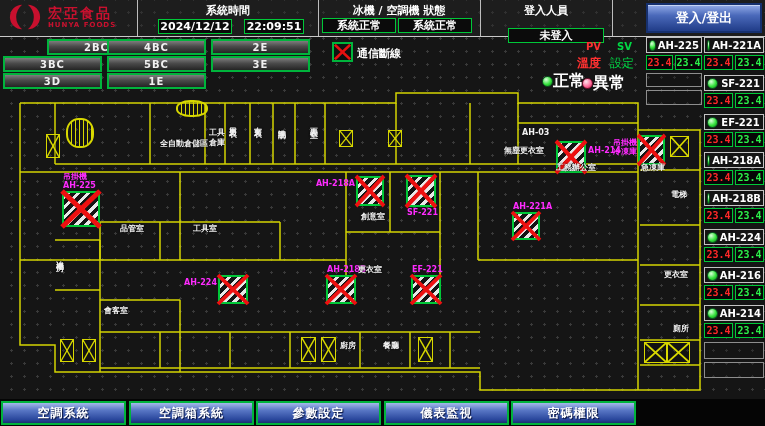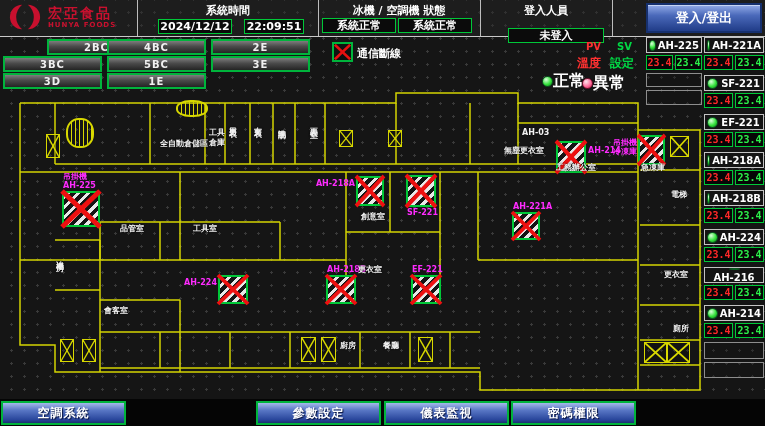--- a/index.html
+++ b/index.html
@@ -22,21 +22,21 @@
   
   .fbtn{position:absolute;width:99px;height:16px;border:2px solid #00b43c;background:#111;cursor:pointer}
   .fbtn-in{width:100%;height:100%;background:linear-gradient(#7d7d7d,#4a4a4a 45%,#242424);color:#f0f0f0;
     font-weight:bold;font-size:10px;letter-spacing:1px;display:flex;align-items:center;justify-content:center}
   
   .commx{position:absolute;left:332px;top:42px;width:21px;height:20px;border:2px solid #00b43c;background:#101010}
   .legend-text{position:absolute;color:#fff;font-weight:bold;font-size:11px;white-space:nowrap}
   .pvsv{position:absolute;font-weight:bold;font-size:10px}
   .pvlbl{color:#ff3030}.svlbl{color:#00d844}
   .bigred{position:absolute;color:#ff3030;font-weight:bold;font-size:12px}
-  .biggreen{position:absolute;color:#00d844;font-weight:bold;font-size:12px}
+  .biggreen{position:absolute;color:#00d844;font-weight:normal;font-size:12px}
   .led{width:11px;height:11px;border-radius:50%;border:1px solid #0a5a20;
     background:radial-gradient(circle at 35% 30%,#d9ffd9,#35e23c 55%,#0b7a18)}
   .led.bad{border-color:#7a1030;background:radial-gradient(circle at 35% 30%,#ffe3ec,#ff6f9d 55%,#c2184a)}
   .ledwrap{position:absolute;display:flex;align-items:center;gap:0;color:#fff;font-size:16px;font-weight:bold}
   
   .ubox{position:absolute;border:1px solid #c3c3c3;background:#141414;display:flex;align-items:center;padding:0 2px;gap:2px;cursor:pointer}
   .uname{flex:1;text-align:center;color:#fff;font-weight:bold;font-size:10px;white-space:nowrap}
   .vrow{position:absolute;display:flex;gap:2px}
   .vcell{flex:1;border:1px solid #00c838;background:#060606;display:flex;align-items:center;justify-content:center;
     font-family:"DejaVu Sans Mono",monospace;font-weight:bold;font-size:10px}
@@ -319,20 +319,23 @@
         </svg>
       </div>
       <div class="stair" style="left: 66px; top: 118px; width: 28px; height: 30px;"></div>
       <div class="stair" style="left: 176px; top: 100px; width: 32px; height: 17px;"></div>
     </div>
 
   <div class="ftr">
       <div class="nbtn" style="left: 1px; width: 125px; top: 2px;">
         <div class="nbtn-in">空調系統</div>
       </div>
+      <div class="nbtn" style="left: 129px; width: 125px; top: 2px;">
+        <div class="nbtn-in">空調箱系統</div>
+      </div>
       <div class="nbtn" style="left: 256px; width: 125px; top: 2px;">
         <div class="nbtn-in">參數設定</div>
       </div>
       <div class="nbtn" style="left: 384px; width: 125px; top: 2px;">
         <div class="nbtn-in">儀表監視</div>
       </div>
       <div class="nbtn" style="left: 511px; width: 125px; top: 2px;">
         <div class="nbtn-in">密碼權限</div>
       </div>
     </div>
@@ -385,21 +388,21 @@
       <span class="vcell sv">23.4</span>
     </div>
     <div class="ubox" style="left: 704px; top: 229px; width: 60px; height: 16px;">
       <span class="led"></span>
       <span class="uname">AH-224</span>
     </div>
     <div class="vrow" style="left: 704px; top: 247px; width: 60px; height: 15px;">
       <span class="vcell pv">23.4</span>
       <span class="vcell sv">23.4</span>
     </div>
-    <div class="ubox" style="left: 704px; top: 267px; width: 60px; height: 16px; flex-direction: column;">
+    <div class="ubox" style="left: 704px; top: 267px; width: 60px; height: 16px;">
       <span class="led"></span>
       <span class="uname">AH-216</span>
     </div>
     <div class="vrow" style="left: 704px; top: 285px; width: 60px; height: 15px;">
       <span class="vcell pv">23.4</span>
       <span class="vcell sv">23.4</span>
     </div>
     <div class="ubox" style="left: 704px; top: 305px; width: 60px; height: 16px;">
       <span class="led"></span>
       <span class="uname">AH-214</span>

